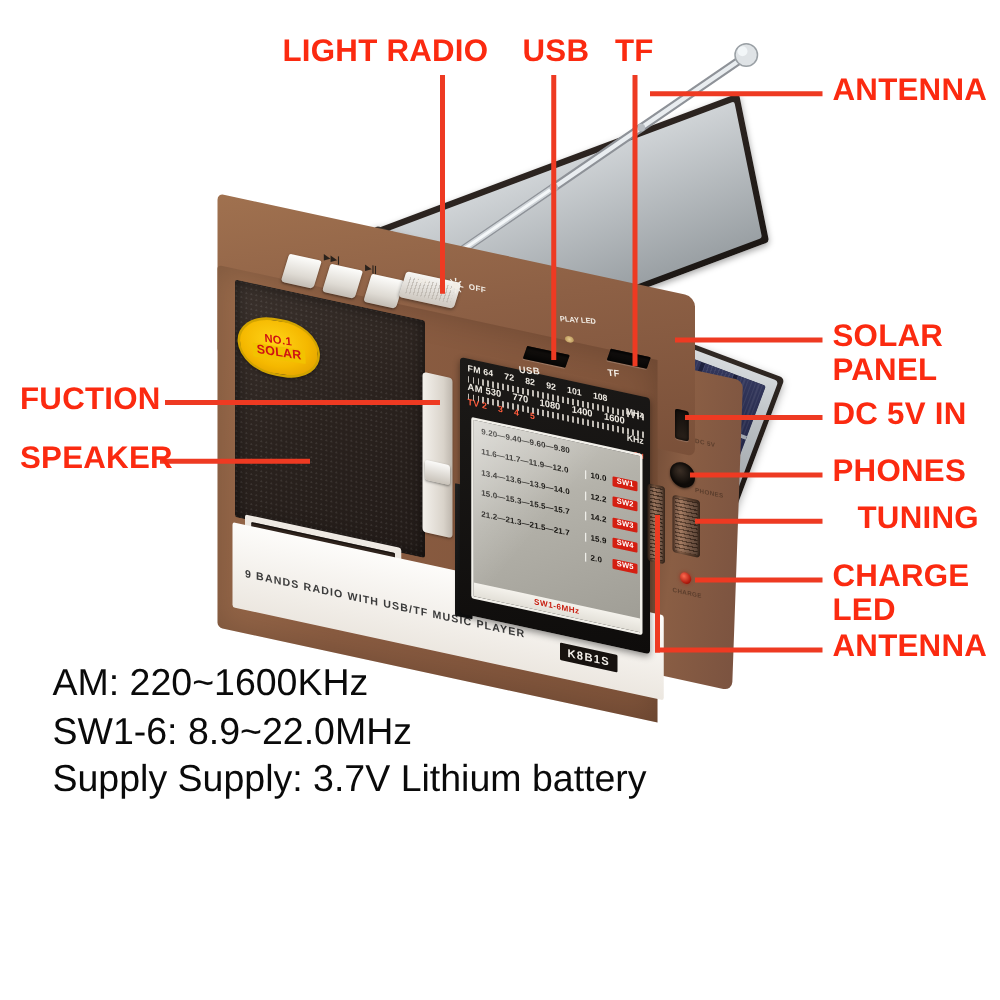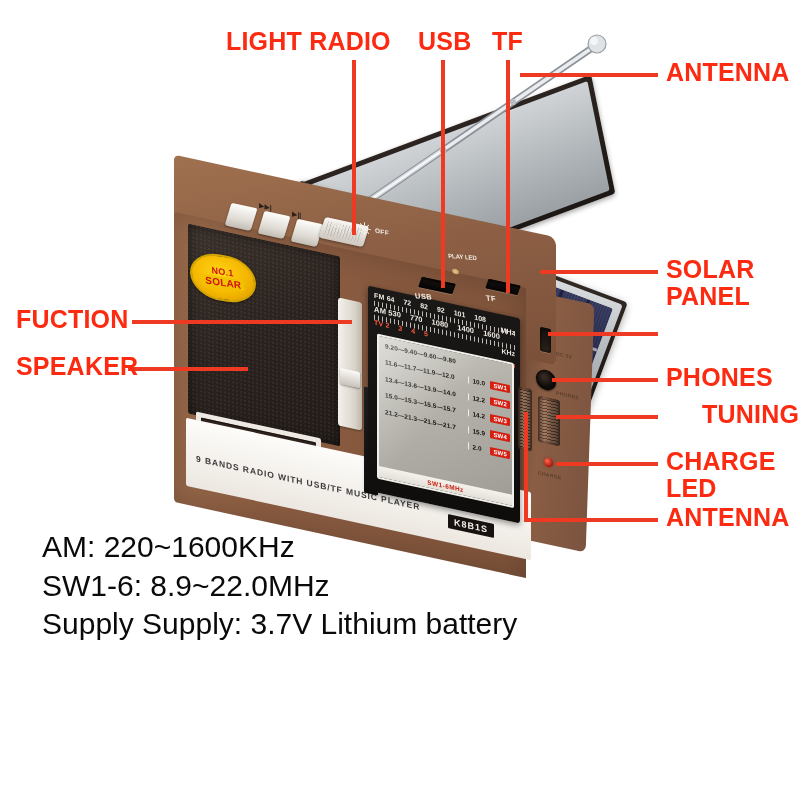--- a/index.html
+++ b/index.html
@@ -571,22 +571,23 @@
   <div class="lead v" style="left:524px;top:412px;height:110px;"></div>
   <div class="lead h" style="left:132px;top:320px;width:220px;"></div>
   <div class="lead h" style="left:128px;top:367px;width:120px;"></div>
 
   <div class="callout" style="left:226px;top:28px;">LIGHT RADIO</div>
   <div class="callout" style="left:418px;top:28px;">USB</div>
   <div class="callout" style="left:492px;top:28px;">TF</div>
   <div class="callout" style="left:666px;top:59px;">ANTENNA</div>
   <div class="callout" style="left:666px;top:256px;">SOLAR
 PANEL</div>
+  <div class="callout" style="left:666px;top:318px;">DC 5V IN</div>
   <div class="callout" style="left:666px;top:364px;">PHONES</div>
-  <div class="callout" style="left:702px;top:401px;">TUNING</div>
+  <div class="callout" style="left:686px;top:401px;">TUNING</div>
   <div class="callout" style="left:666px;top:448px;">CHARGE
 LED</div>
   <div class="callout" style="left:666px;top:504px;">ANTENNA</div>
   <div class="callout" style="left:16px;top:306px;">FUCTION</div>
   <div class="callout" style="left:16px;top:353px;">SPEAKER</div>
 
   <div id="specs">
     <div>AM: 220~1600KHz</div>
     <div>SW1-6: 8.9~22.0MHz</div>
     <div>Supply Supply: 3.7V Lithium battery</div>

